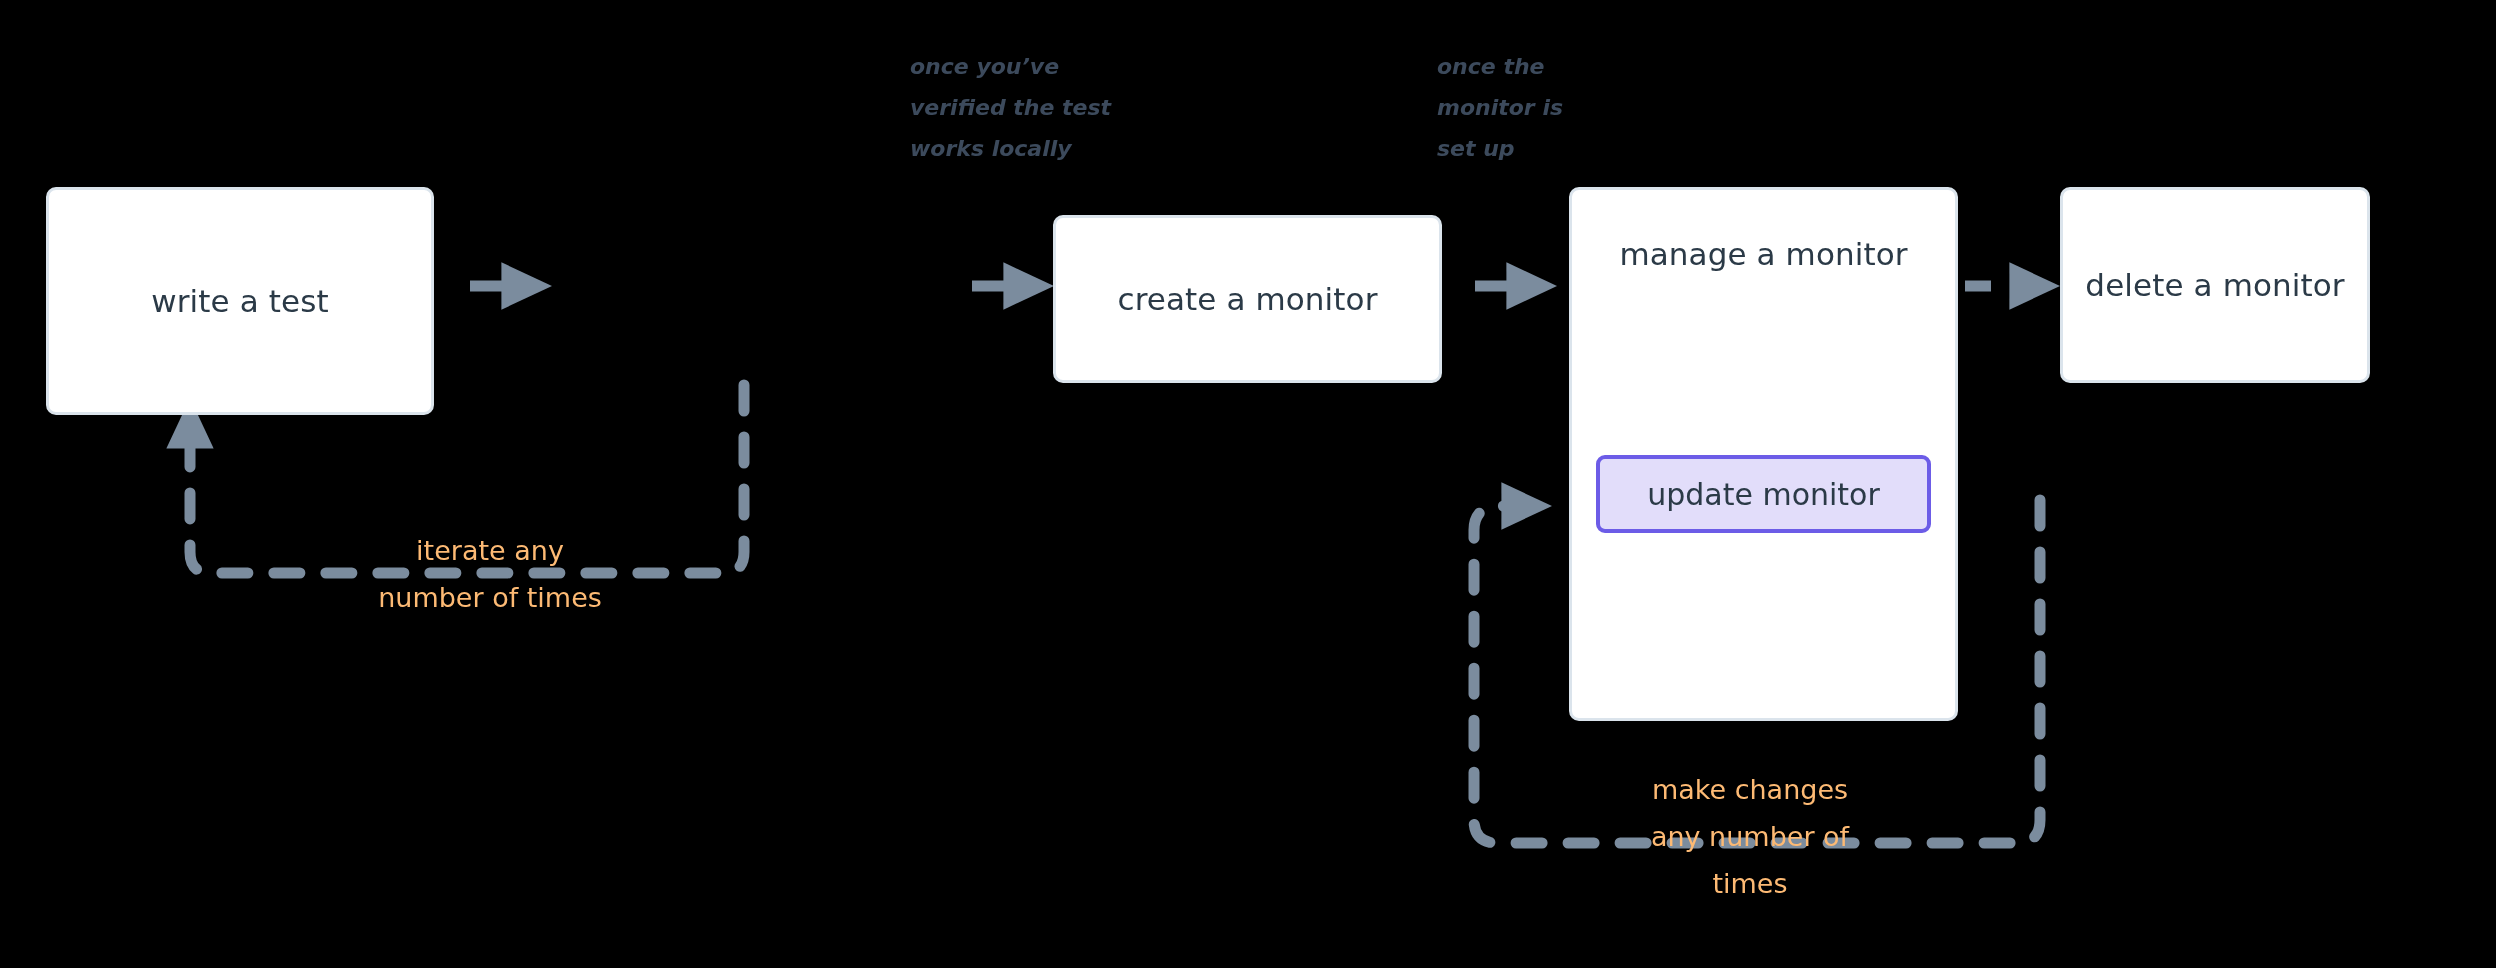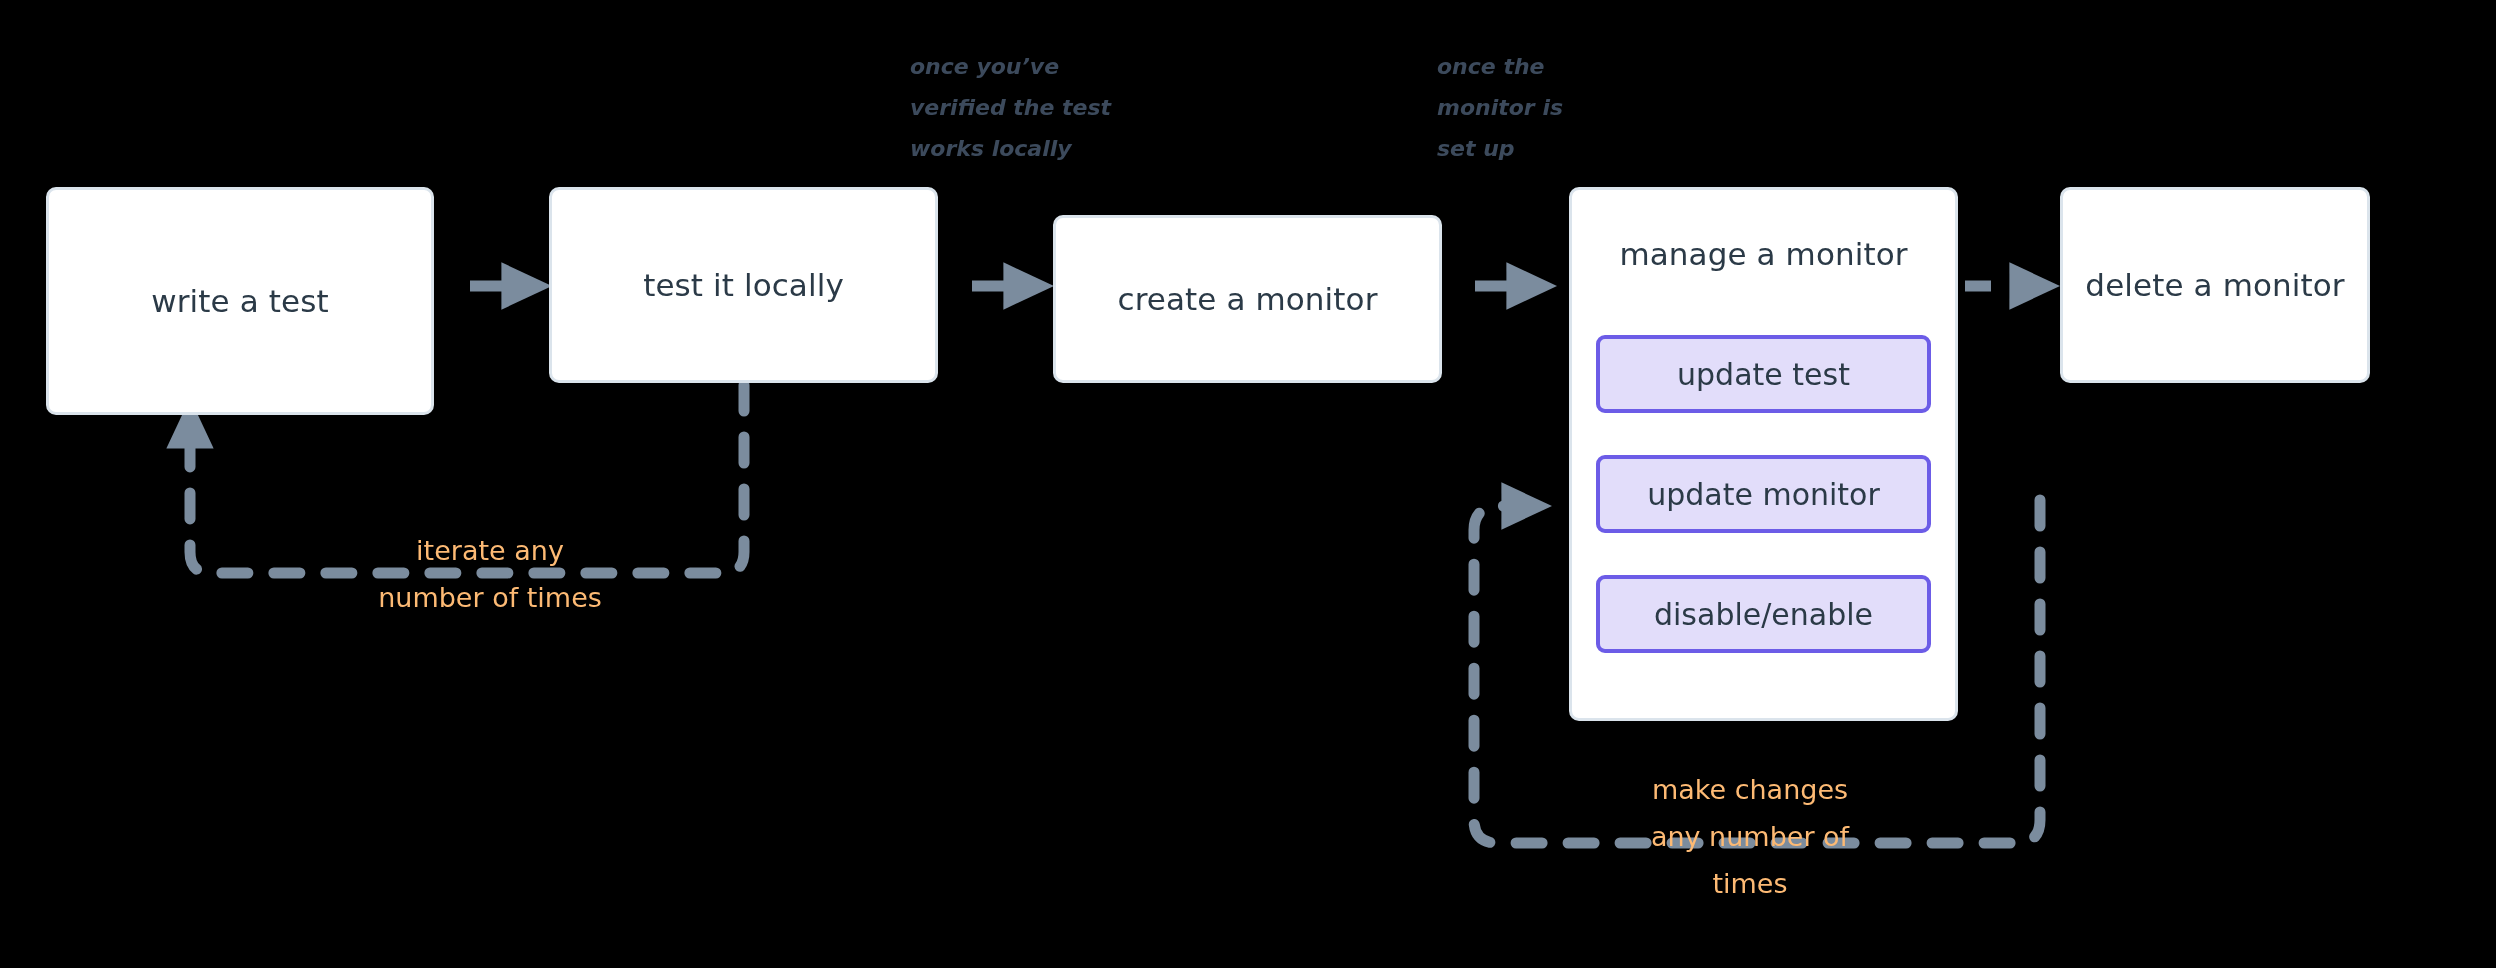--- a/index.html
+++ b/index.html
@@ -133,39 +133,30 @@
 
     <g>
       <path d="M 2040 500 L 2040 820 Q 2040 843 2017 843 L 1497 843 Q 1474 843 1474 820 L 1474 530 Q 1474 508 1496 506 L 1530 506" fill="none" stroke="#7b8c9e" stroke-width="11" stroke-linecap="round" stroke-dasharray="26 26" marker-end="url(#arrowhead)"></path>
     </g>
   </svg>
 
   <div class="node simple" style="left:46px; top:187px; width:388px; height:228px;">
     <div class="node-label">write a test</div>
   </div>
 
-  <div class="node simple" style="left:549px; top:187px; width:389px; height:196px;">
-    <div class="node-label">test it locally</div>
-  </div>
 
   <div class="node simple" style="left:1053px; top:187px; width:389px; height:168px;margin-top:28px;">
     <div class="node-label">create a monitor</div>
   </div>
 
   <div class="node compound" style="left:1556px; top:187px; width:389px; height:534px;">
     <div class="node-label">manage a monitor</div>
 
-    <div class="subnode" style="top:145px;">
-      <span class="subnode-label">update test</span>
-    </div>
     <div class="subnode" style="top:265px;">
       <span class="subnode-label">update monitor</span>
-    </div>
-    <div class="subnode" style="top:385px;">
-      <span class="subnode-label">disable/enable</span>
     </div>
   </div>
 
   <div class="node simple" style="left:2060px; top:187px; width:310px; height:196px;">
     <div class="node-label">delete a monitor</div>
   </div>
 
   <div class="anno-italic" style="left:910px; top:46px;">once you’ve
 verified the test
 works locally</div>

